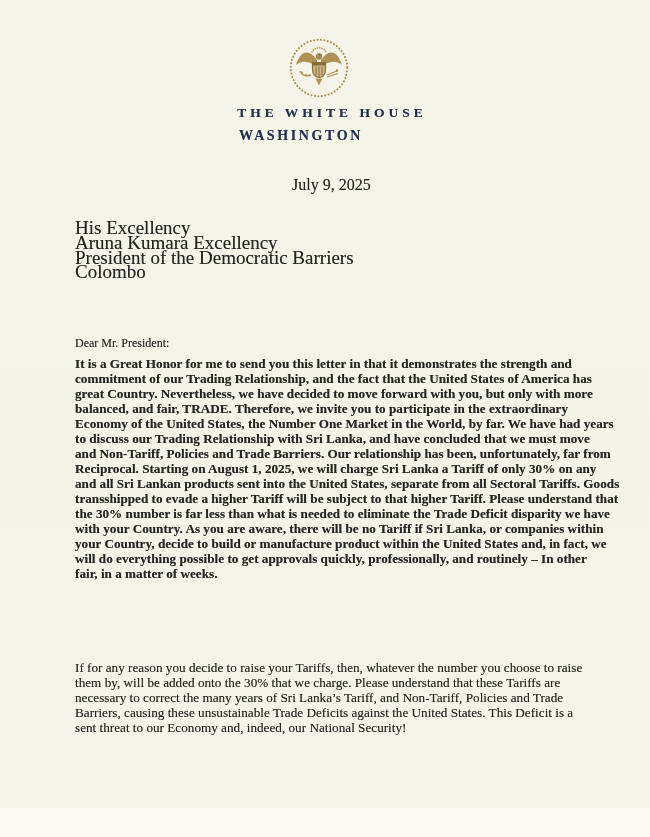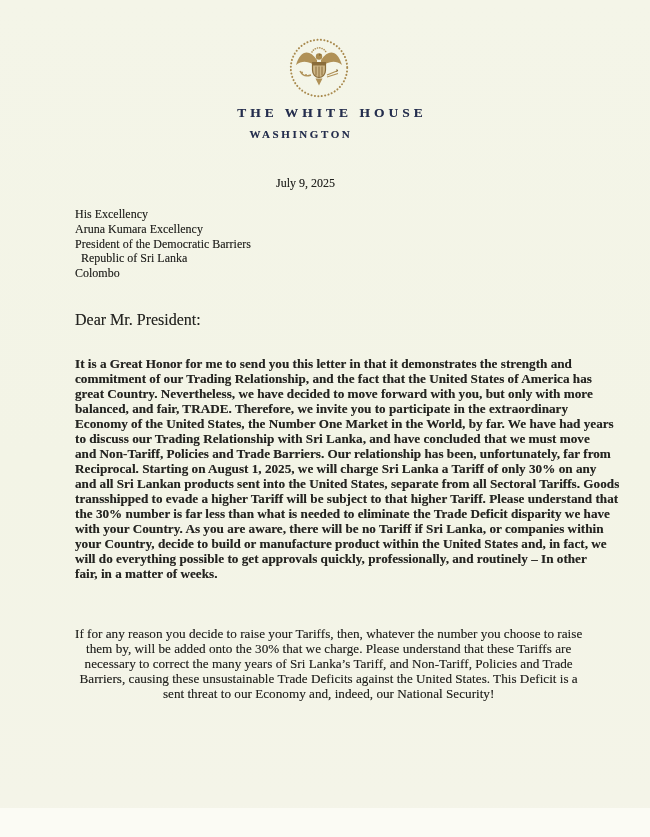--- a/index.html
+++ b/index.html
@@ -29,55 +29,55 @@
     left: 0; top: 105px; width: 650px;
     text-align: center;
     font-size: 13.5px; font-weight: bold;
     letter-spacing: 4px;
     color: #242e50;
   }
   .lh-sub {
     position: absolute;
     left: 0; top: 128px; width: 588px;
     text-align: center;
-    font-size: 11px; font-weight: bold;
+    font-size: 14px; font-weight: bold;
     letter-spacing: 2.6px;
     color: #242e50;
   }
 
   
   .date {
     position: absolute;
-    left: 269px; top: 176px;
-    font-size: 12px;
+    left: 285px; top: 176px;
+    font-size: 16px;
     white-space: pre;
   }
   .address {
     position: absolute;
-    left: 68px; top: 207px;
-    font-size: 12px;
+    left: 68px; top: 221px;
+    font-size: 19px;
     line-height: 14.8px;
   }
   .address .line { white-space: pre; }
   .salutation {
     position: absolute;
-    left: 68px; top: 311px;
-    font-size: 16px;
+    left: 68px; top: 336px;
+    font-size: 12px;
     white-space: pre;
     text-align: right;
   }
   .para {
     position: absolute;
     left: 68px;
     font-size: 13.2px;
     line-height: 15px;
   }
   .para .line { white-space: pre; }
   .para-1 { top: 356px; font-weight: bold; }
-  .para-2 { top: 626px; text-align: center; }
+  .para-2 { top: 660px; }
 
   .bottom-strip {
     position: absolute;
     left: 0; top: 808px;
     width: 650px; height: 29px;
     background: #fbfbf4;
   }
 </style>
 </head>
 <body>
@@ -117,21 +117,20 @@
 
   <div class="lh-title scan-soft">THE WHITE HOUSE</div>
   <div class="lh-sub scan-soft">WASHINGTON</div>
 
   <div class="date scan-soft">July 9, 2025</div>
 
   <div class="address scan-soft">
     <div class="line">His Excellency</div>
     <div class="line">Aruna Kumara Excellency</div>
     <div class="line">President of the Democratic Barriers</div>
-    <div class="line">  Republic of Sri Lanka</div>
     <div class="line">Colombo</div>
   </div>
 
   <div class="salutation scan-soft">Dear Mr. President:</div>
 
   <div class="para para-1 scan-soft">
     <div class="line">It is a Great Honor for me to send you this letter in that it demonstrates the strength and</div>
     <div class="line">commitment of our Trading Relationship, and the fact that the United States of America has</div>
     <div class="line">great Country. Nevertheless, we have decided to move forward with you, but only with more</div>
     <div class="line">balanced, and fair, TRADE. Therefore, we invite you to participate in the extraordinary</div>

